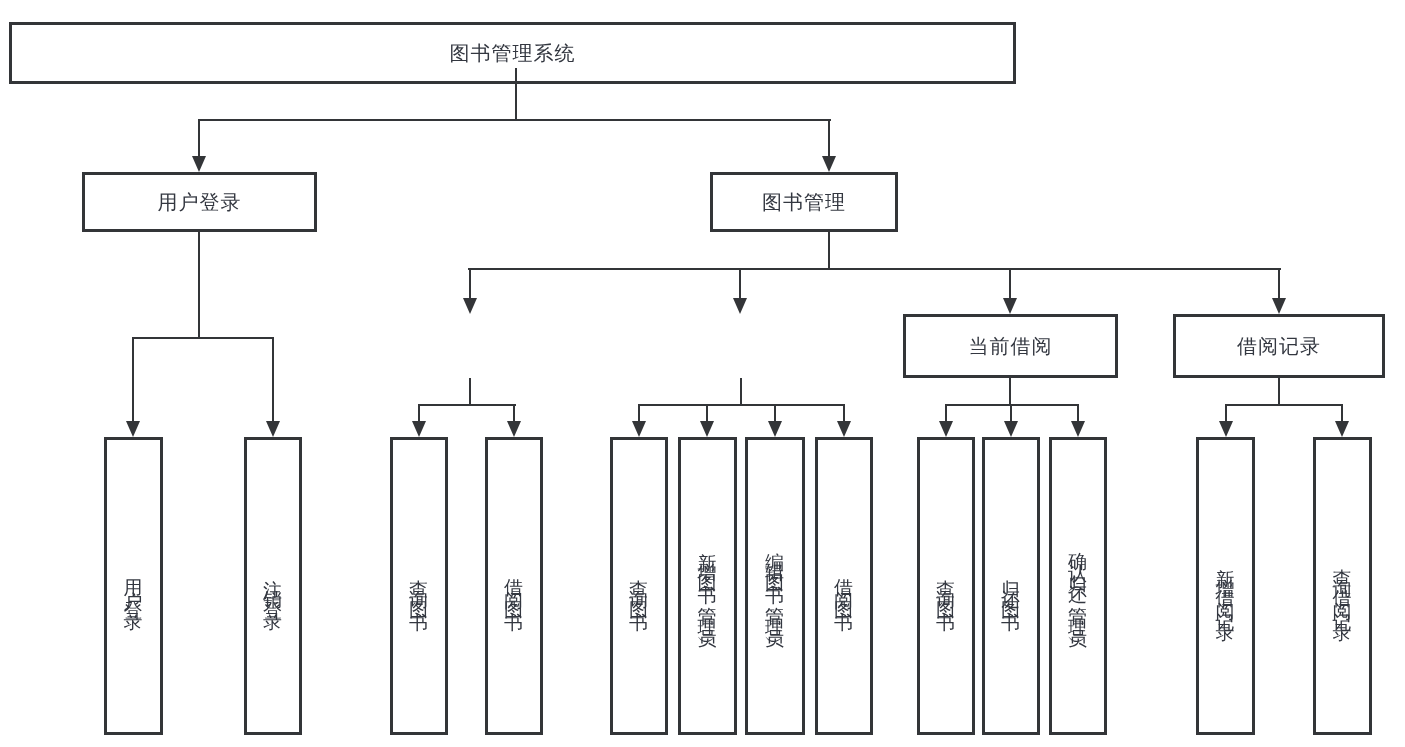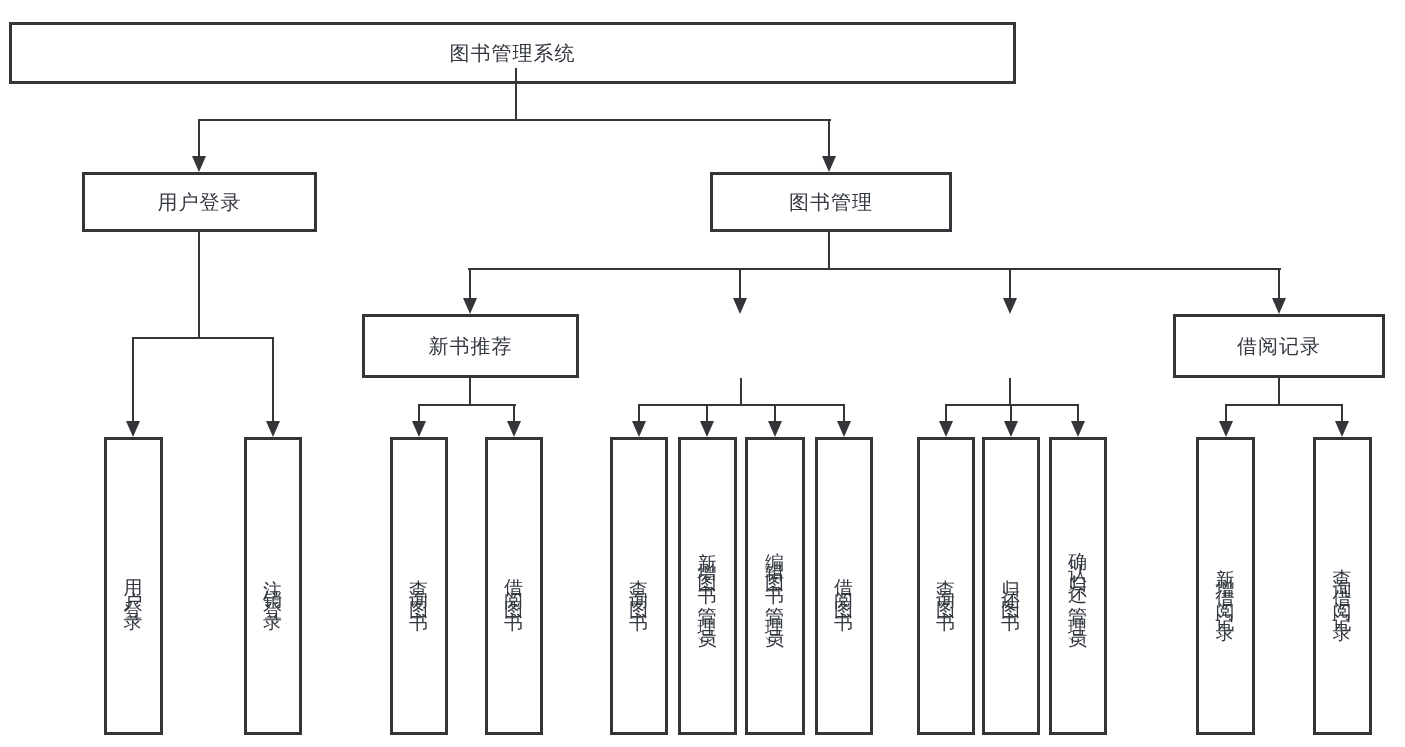--- a/index.html
+++ b/index.html
@@ -68,21 +68,21 @@
   <div class="line" style="left:515px; top:68px;  width:2px;  height:52px;"></div>
   <div class="line" style="left:198px; top:119px; width:633px; height:2px;"></div>
   <div class="line" style="left:198px; top:119px; width:2px; height:38px;"></div>
   <div class="ah" style="left:192px; top:156px;"></div>
   <div class="line" style="left:828px; top:119px; width:2px; height:38px;"></div>
   <div class="ah" style="left:822px; top:156px;"></div>
 
   <div class="box hbox" style="left:82px; top:172px; width:235px; height:60px;">
     <span>用户登录</span>
   </div>
-  <div class="box hbox" style="left:710px; top:172px; width:242px; height:60px;text-align:right;">
+  <div class="box hbox" style="left:710px; top:172px; width:188px; height:60px;text-align:right;">
     <span>图书管理</span>
   </div>
 
   <div class="line" style="left:198px; top:232px; width:2px; height:106px;"></div>
   <div class="line" style="left:132px; top:337px; width:142px; height:2px;"></div>
   <div class="line" style="left:132px; top:337px; width:2px; height:84px;"></div>
   <div class="ah" style="left:126px; top:421px;"></div>
   <div class="line" style="left:272px; top:337px; width:2px; height:84px;"></div>
   <div class="ah" style="left:266px; top:421px;"></div>
 
@@ -90,22 +90,22 @@
   <div class="line" style="left:468px; top:268px; width:813px; height:2px;"></div>
   <div class="line" style="left:469px;  top:268px; width:2px; height:31px;"></div>
   <div class="ah" style="left:463px;  top:298px;"></div>
   <div class="line" style="left:739px;  top:268px; width:2px; height:31px;"></div>
   <div class="ah" style="left:733px;  top:298px;"></div>
   <div class="line" style="left:1009px; top:268px; width:2px; height:31px;"></div>
   <div class="ah" style="left:1003px; top:298px;"></div>
   <div class="line" style="left:1278px; top:268px; width:2px; height:31px;"></div>
   <div class="ah" style="left:1272px; top:298px;"></div>
 
-  <div class="box hbox" style="left:362px; top:314px; width:217px; height:64px;">
-    <span>新书推荐</span>
+  <div class="box hbox" style="left:903px; top:314px; width:215px; height:64px;">
+    <span>当前借阅</span>
   </div>
   <div class="box hbox" style="left:1173px; top:314px; width:212px; height:64px;">
     <span>借阅记录</span>
   </div>
 
   <div class="line" style="left:469px; top:378px; width:2px; height:27px;"></div>
   <div class="line" style="left:418px; top:404px; width:98px; height:2px;"></div>
   <div class="line" style="left:418px; top:404px; width:2px; height:17px;"></div>
   <div class="ah" style="left:412px; top:421px;"></div>
   <div class="line" style="left:513px; top:404px; width:2px; height:17px;"></div>

